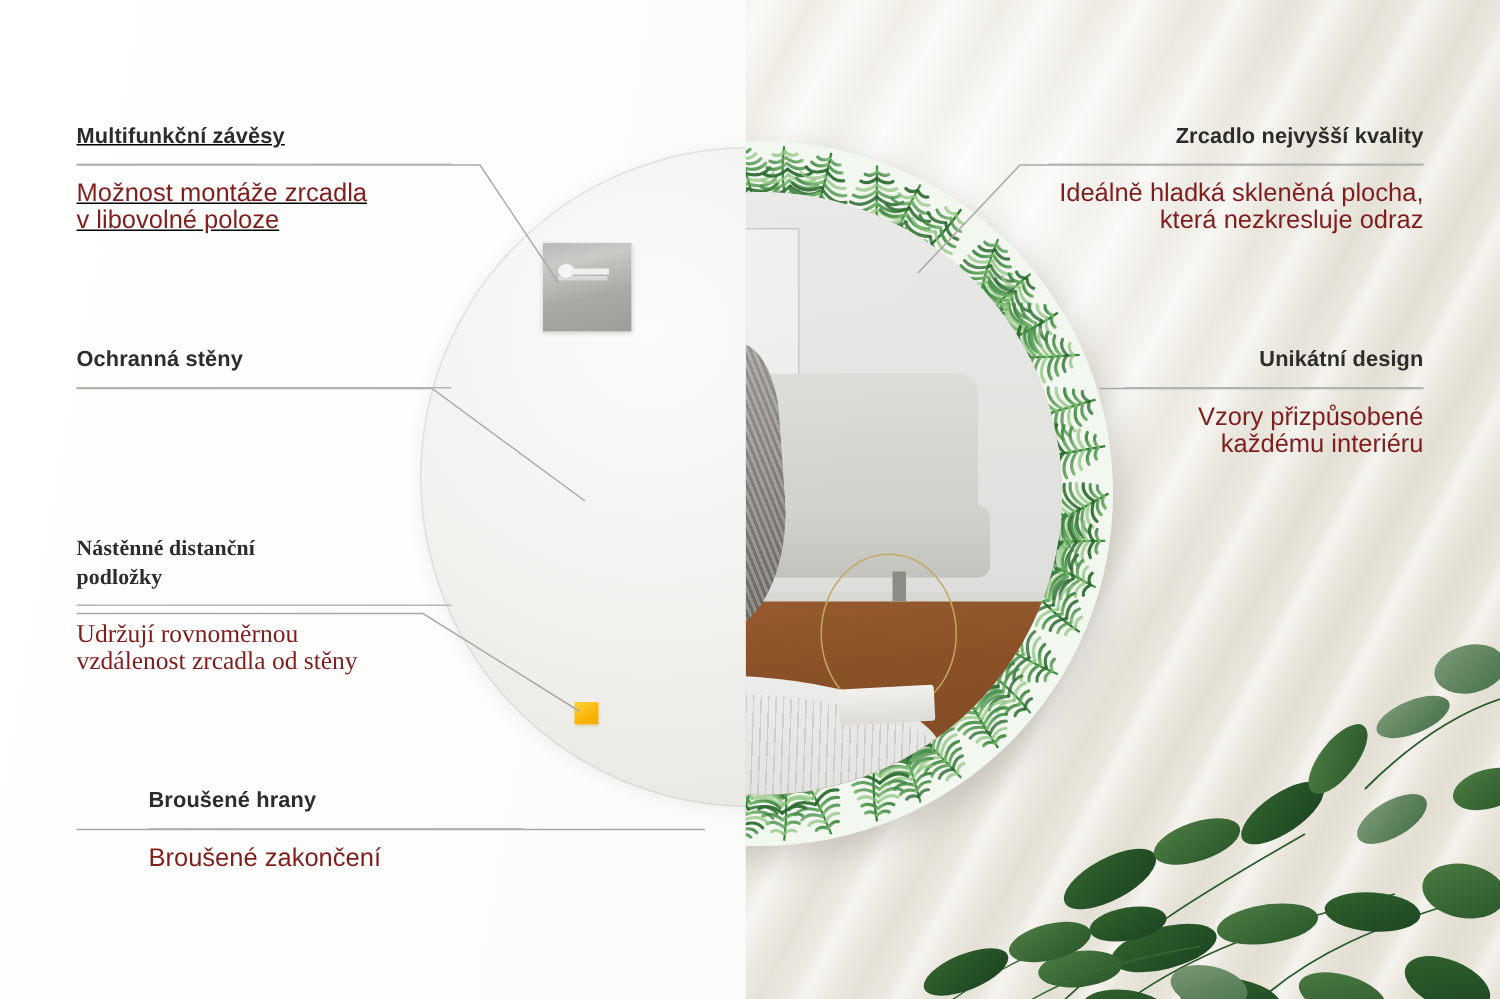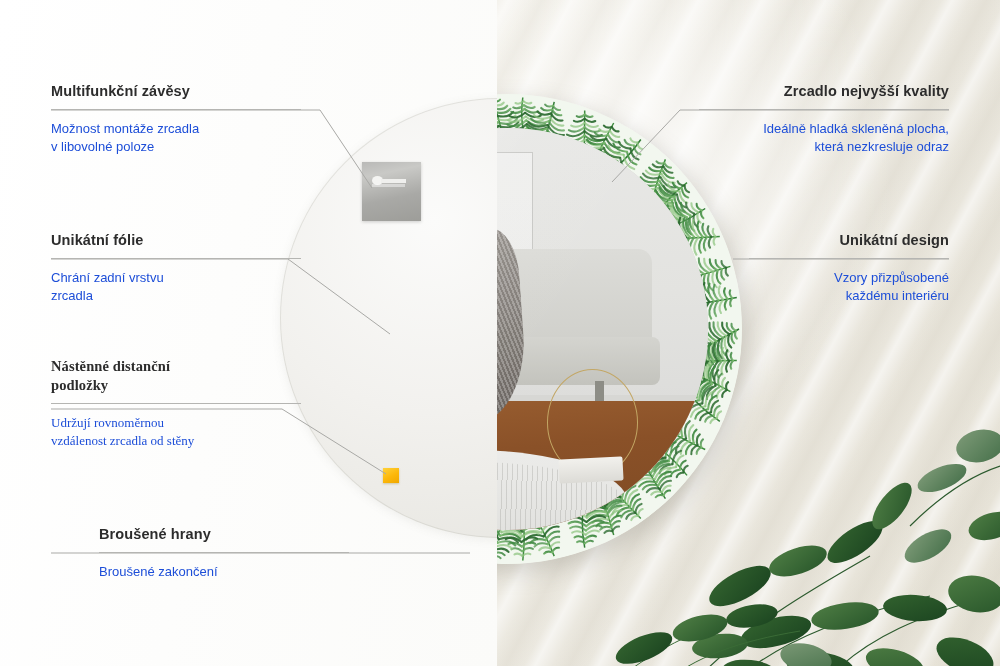--- a/index.html
+++ b/index.html
@@ -184,21 +184,21 @@
   
   .callout{position:absolute;}
   .c-title{
     font-size:14.5px;font-weight:bold;color:#2c2c2c;letter-spacing:0.1px;
     line-height:19px;white-space:pre-line;
   }
   .c-rule{
     height:1px;background:#b5b5b2;margin-top:8px;margin-bottom:10px;
   }
   .c-desc{
-    font-size:13px;color:#1d4ed8;line-height:17.5px;white-space:pre-line;
+    font-size:17px;color:#7f1d1d;line-height:17.5px;white-space:pre-line;
   }
   .left-align{text-align:left;}
   .right-align{text-align:right;}
 
   
   .leaders{position:absolute;left:0;top:0;width:1000px;height:666px;pointer-events:none;}
 </style>
 </head>
 <body>
 
@@ -1872,32 +1872,30 @@
       <path d="M51 409 L282 409 L386 474"></path>
 
       <path d="M51 553 L470 553"></path>
 
       <path d="M949 110 L680 110 L612 182"></path>
 
       <path d="M949 259 L733 259"></path>
     </g>
   </svg>
 
-  <div class="callout left-align" style="left:51px;top:82px;width:250px;">
+  <div class="callout left-align" style="left:51px;top:82px;width:250px;text-decoration:underline;">
     <div class="c-title">Multifunkční závěsy</div>
     <div class="c-rule"></div>
     <div class="c-desc">Možnost montáže zrcadla
 v libovolné poloze</div>
   </div>
 
   <div class="callout left-align" style="left:51px;top:231px;width:250px;">
-    <div class="c-title">Unikátní fólie</div>
+    <div class="c-title">Ochranná stěny</div>
     <div class="c-rule"></div>
-    <div class="c-desc">Chrání zadní vrstvu
-zrcadla</div>
   </div>
 
   <div class="callout left-align" style="left:51px;top:357px;width:250px;font-family:Liberation Serif, serif;">
     <div class="c-title">Nástěnné distanční
 podložky</div>
     <div class="c-rule"></div>
     <div class="c-desc">Udržují rovnoměrnou
 vzdálenost zrcadla od stěny</div>
   </div>
 

